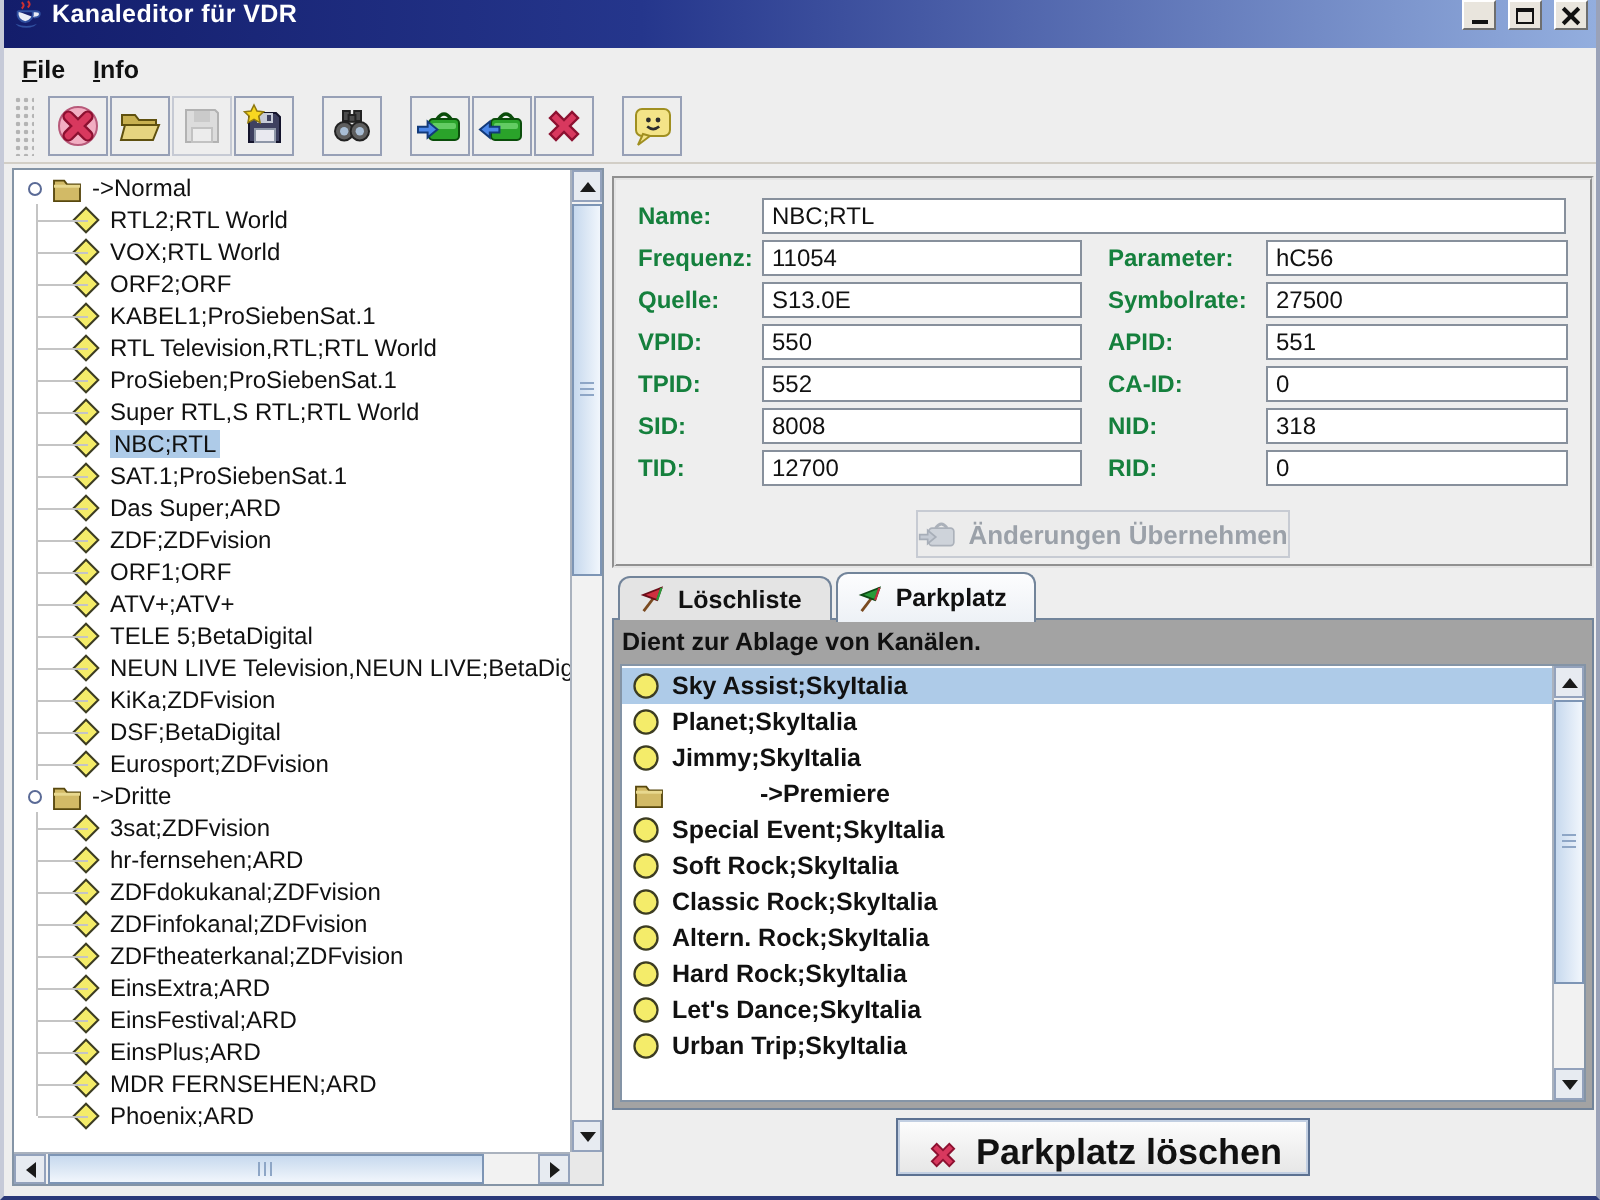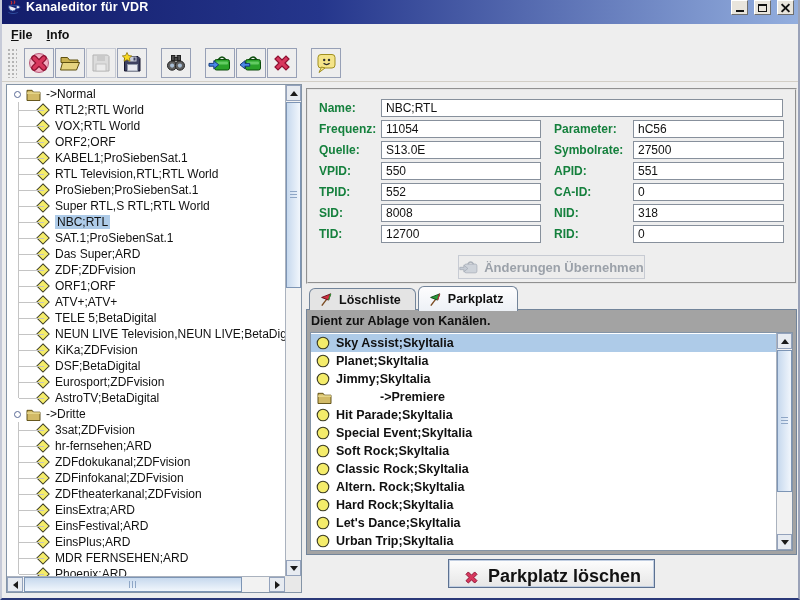--- a/index.html
+++ b/index.html
@@ -386,28 +386,20 @@
           <span class="lbl">DSF;BetaDigital</span>
         </div>
         <div class="tree-row child">
           <span class="icon">
             <svg width="14" height="14" viewBox="0 0 16 16">
               <path d="M8 1 L15 8 L8 15 L1 8 z" fill="#f4ec6a" stroke="#3c3c22" stroke-width="1.2"></path>
             </svg>
           </span>
           <span class="lbl">Eurosport;ZDFvision</span>
         </div>
-        <div class="tree-row child last">
-          <span class="icon">
-            <svg width="14" height="14" viewBox="0 0 16 16">
-              <path d="M8 1 L15 8 L8 15 L1 8 z" fill="#f4ec6a" stroke="#3c3c22" stroke-width="1.2"></path>
-            </svg>
-          </span>
-          <span class="lbl">AstroTV;BetaDigital</span>
-        </div>
         <div class="tree-row folder">
           <span class="knob"></span>
           <span class="icon">
             <svg width="15" height="13" viewBox="0 0 16 14">
               <path d="M1 2.5 h5.5 l1.5 2 H15 v9 H1 z" fill="#d2ba66" stroke="#58480e"></path>
               <path d="M1 5.5 h14" stroke="#e8d88e" stroke-width="1.6"></path>
             </svg>
           </span>
           <span class="lbl">-&gt;Dritte</span>
         </div>
@@ -629,28 +621,20 @@
               </svg>
             </span>
             <span class="lbl">-&gt;Premiere</span>
           </div>
           <div class="park-row">
             <span class="icon">
               <svg width="14" height="14" viewBox="0 0 16 16">
                 <circle cx="8" cy="8" r="6.6" fill="#f4ec6a" stroke="#3c3c22" stroke-width="1.3"></circle>
               </svg>
             </span>
-            <span class="lbl">Hit Parade;SkyItalia</span>
-          </div>
-          <div class="park-row">
-            <span class="icon">
-              <svg width="14" height="14" viewBox="0 0 16 16">
-                <circle cx="8" cy="8" r="6.6" fill="#f4ec6a" stroke="#3c3c22" stroke-width="1.3"></circle>
-              </svg>
-            </span>
             <span class="lbl">Special Event;SkyItalia</span>
           </div>
           <div class="park-row">
             <span class="icon">
               <svg width="14" height="14" viewBox="0 0 16 16">
                 <circle cx="8" cy="8" r="6.6" fill="#f4ec6a" stroke="#3c3c22" stroke-width="1.3"></circle>
               </svg>
             </span>
             <span class="lbl">Soft Rock;SkyItalia</span>
           </div>

